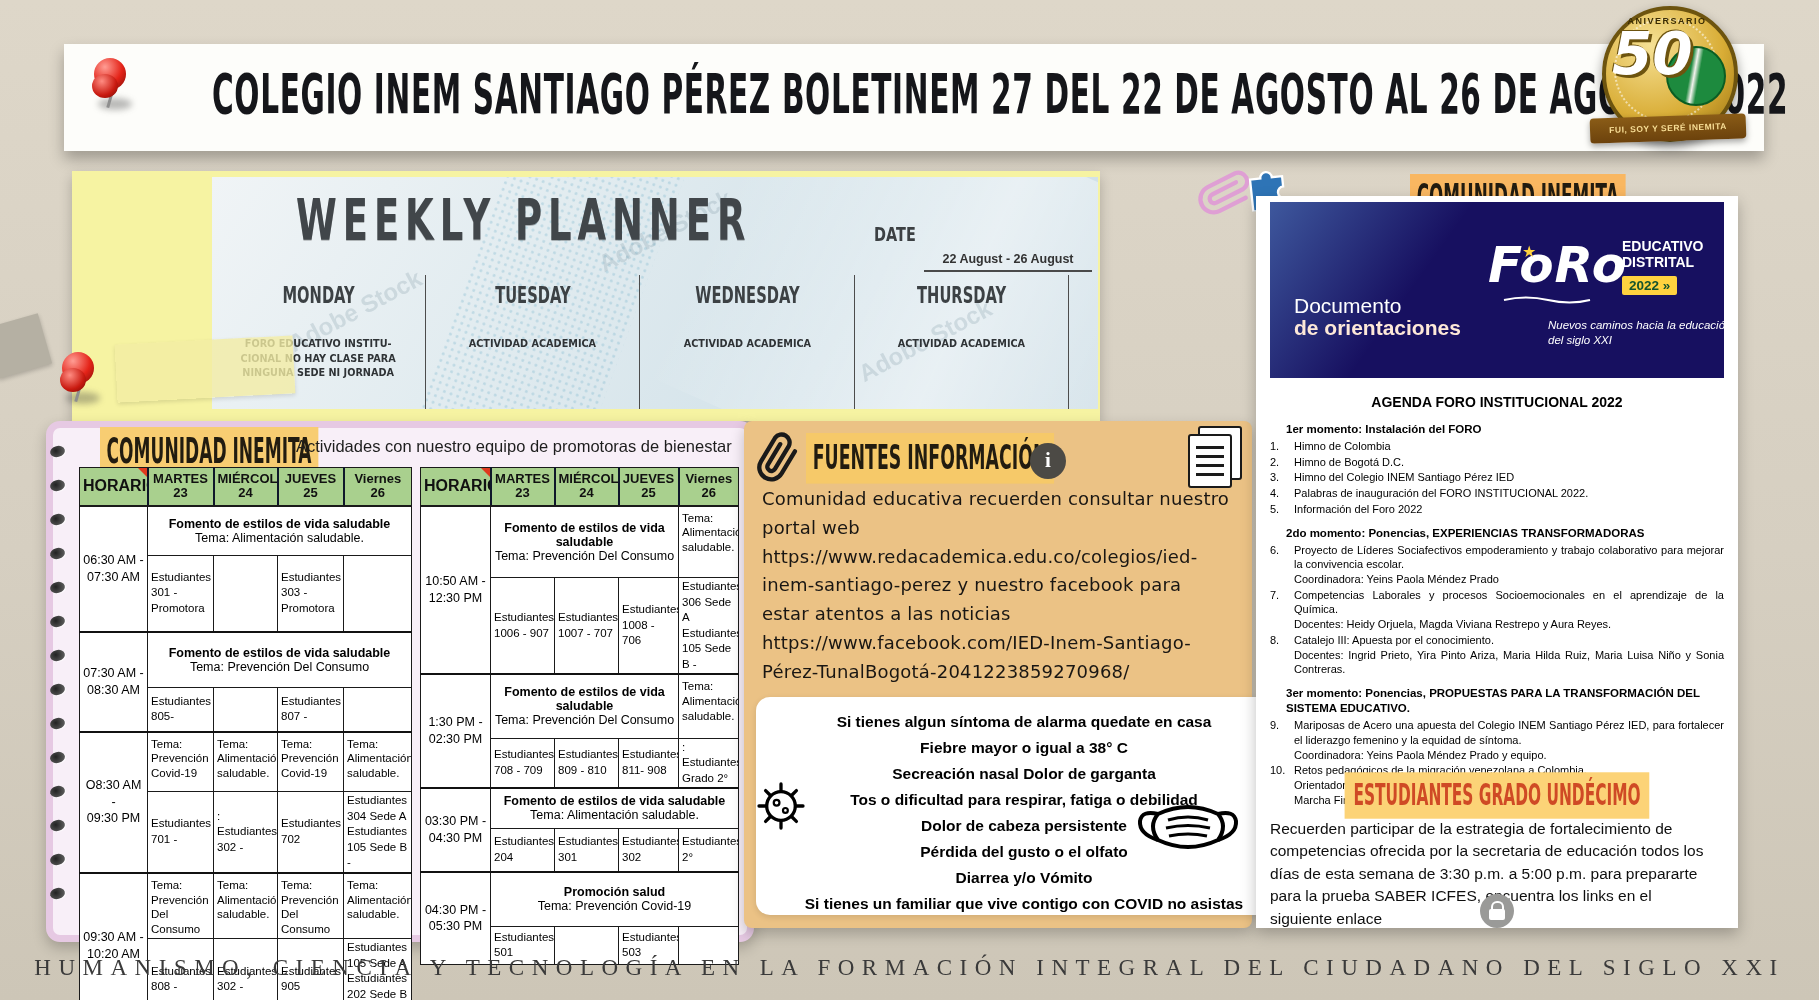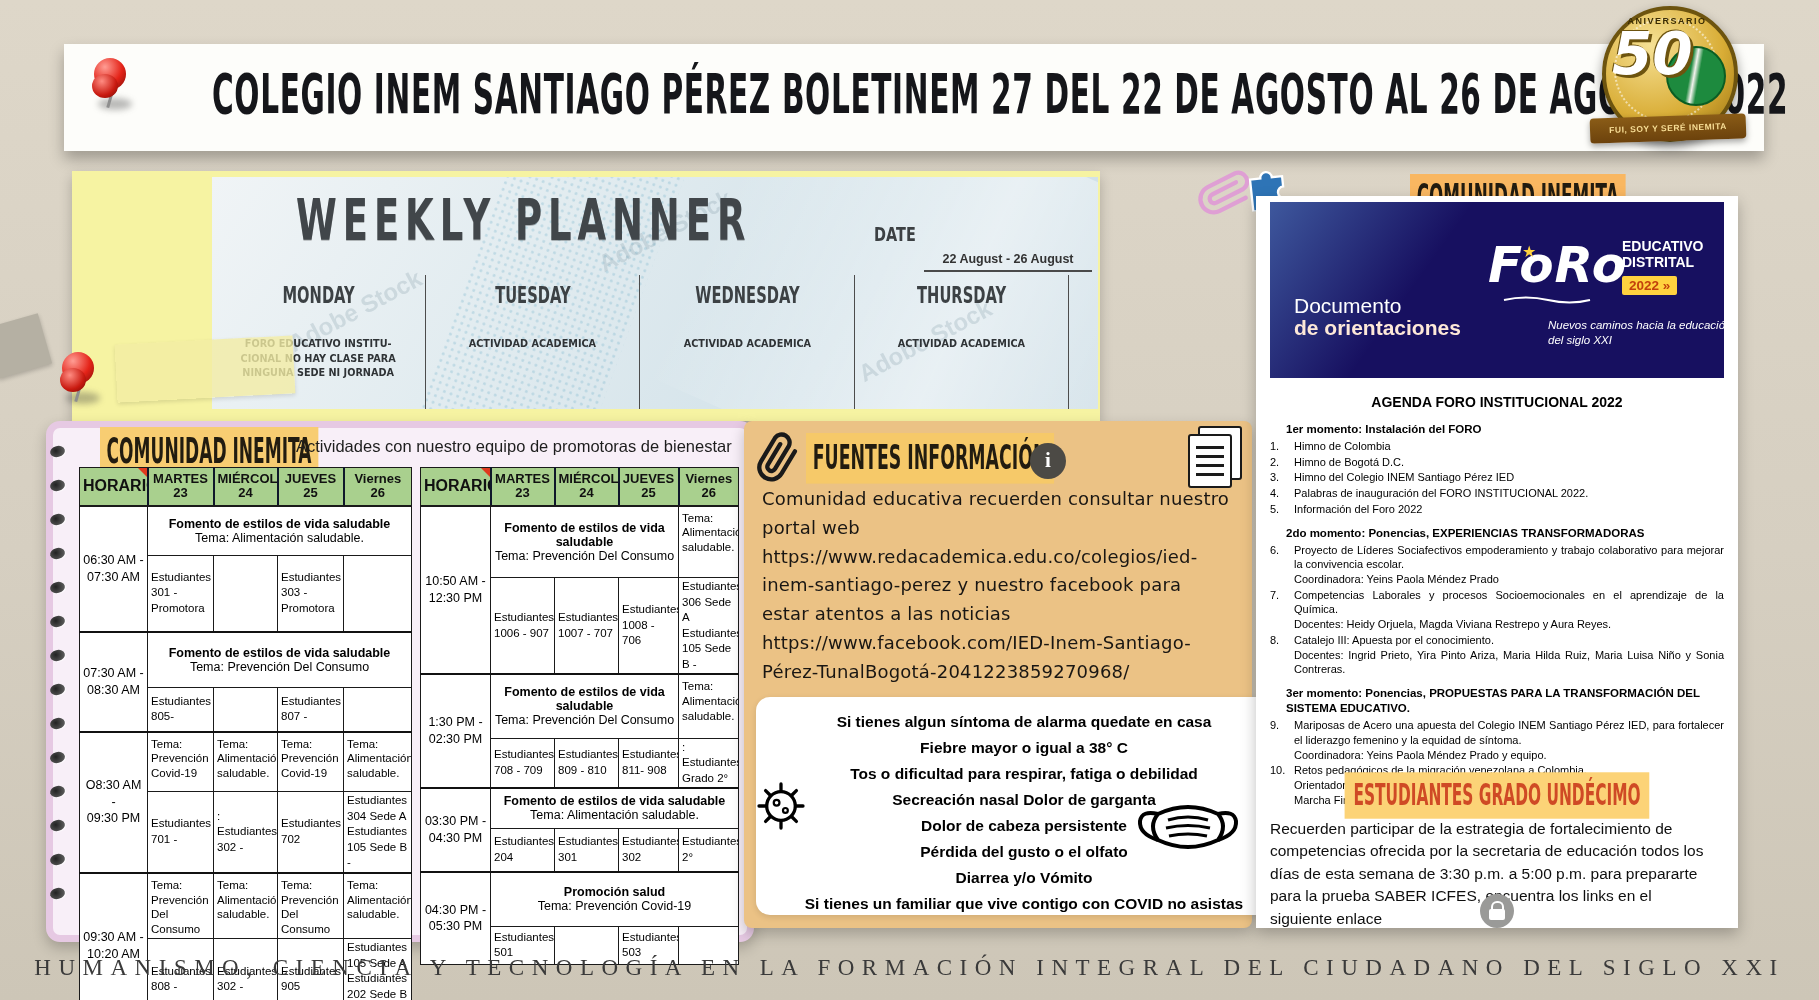--- a/index.html
+++ b/index.html
@@ -139,21 +139,21 @@
   .foro{position:absolute;left:14px;top:6px;width:454px;height:176px;background:#171060;overflow:hidden;}
   .foro .diag{position:absolute;left:-40px;top:-20px;width:240px;height:240px;transform:skewX(-14deg);
               background:linear-gradient(115deg,rgba(96,150,210,.6),rgba(30,40,120,0) 65%);}
   .foro .doc1{position:absolute;left:24px;top:92px;color:#fff;font-size:21px;}
   .foro .doc2{position:absolute;left:24px;top:114px;color:#fde8d8;font-size:21px;font-weight:700;}
   .foro .logo{position:absolute;left:218px;top:34px;color:#fff;font-size:50px;font-weight:700;
               font-style:italic;font-family:"DejaVu Sans",sans-serif;letter-spacing:1px;}
   .foro .star{position:absolute;left:252px;top:40px;color:#ffd23f;font-size:16px;}
   .foro .squig{position:absolute;left:232px;top:92px;}
   .foro .edu{position:absolute;left:352px;top:36px;color:#fff;font-weight:700;font-size:14px;line-height:1.15;}
-  .foro .badge22{position:absolute;left:352px;top:74px;background:#ffd23f;color:#c2410c;font-weight:700;
+  .foro .badge22{position:absolute;left:352px;top:74px;background:#ffd23f;color:#14532d;font-weight:700;
                  font-size:13.5px;padding:2px 7px;border-radius:2px;}
   .foro .tagline{position:absolute;left:278px;top:116px;width:184px;color:#fff;font-size:11.5px;
                  line-height:1.3;font-style:italic;}
   .agenda{position:absolute;left:14px;top:198px;width:454px;color:#000;}
   .ag-title{text-align:center;font-weight:700;font-size:14px;margin-bottom:12px;}
   .ag-head{font-weight:700;font-size:11.5px;margin:9px 16px 2px;line-height:1.3;}
   .ag-item{display:flex;font-size:11px;line-height:1.34;margin-bottom:1px;}
   .ag-item .num{width:24px;flex:none;}
   .ag-item .itext{flex:1;white-space:pre-line;text-align:justify;}
   .und-hl{left:50%;top:578px;position:absolute;background:#fcd377;padding:4px 16px 6px;font-size:28px;
@@ -486,22 +486,22 @@
 portal web
 https://www.redacademica.edu.co/colegios/ied-
 inem-santiago-perez y nuestro  facebook para
 estar atentos a las noticias
   https://www.facebook.com/IED-Inem-Santiago-
 Pérez-TunalBogotá-2041223859270968/</div>
 
   <div class="abs alert">
     <div>Si tienes algun síntoma de alarma quedate en casa</div>
     <div>Fiebre mayor o igual a 38° C</div>
+    <div>Secreación nasal Dolor de garganta</div>
     <div>Tos o dificultad para respirar, fatiga o debilidad</div>
-    <div>Secreación nasal Dolor de garganta</div>
     <div>Dolor de cabeza persistente</div>
     <div>Pérdida del gusto o el olfato</div>
     <div>Diarrea y/o Vómito</div>
     <div>Si tienes un familiar que vive contigo con COVID no asistas</div>
   </div>
   <svg class="abs virus-icon" viewBox="0 0 60 60">
     <circle cx="30" cy="30" r="13" fill="#fff" stroke="#000" stroke-width="3"></circle>
     <g stroke="#000" stroke-width="3" stroke-linecap="round">
       <line x1="30" y1="10" x2="30" y2="16"></line>
         <line x1="30" y1="44" x2="30" y2="50"></line>

